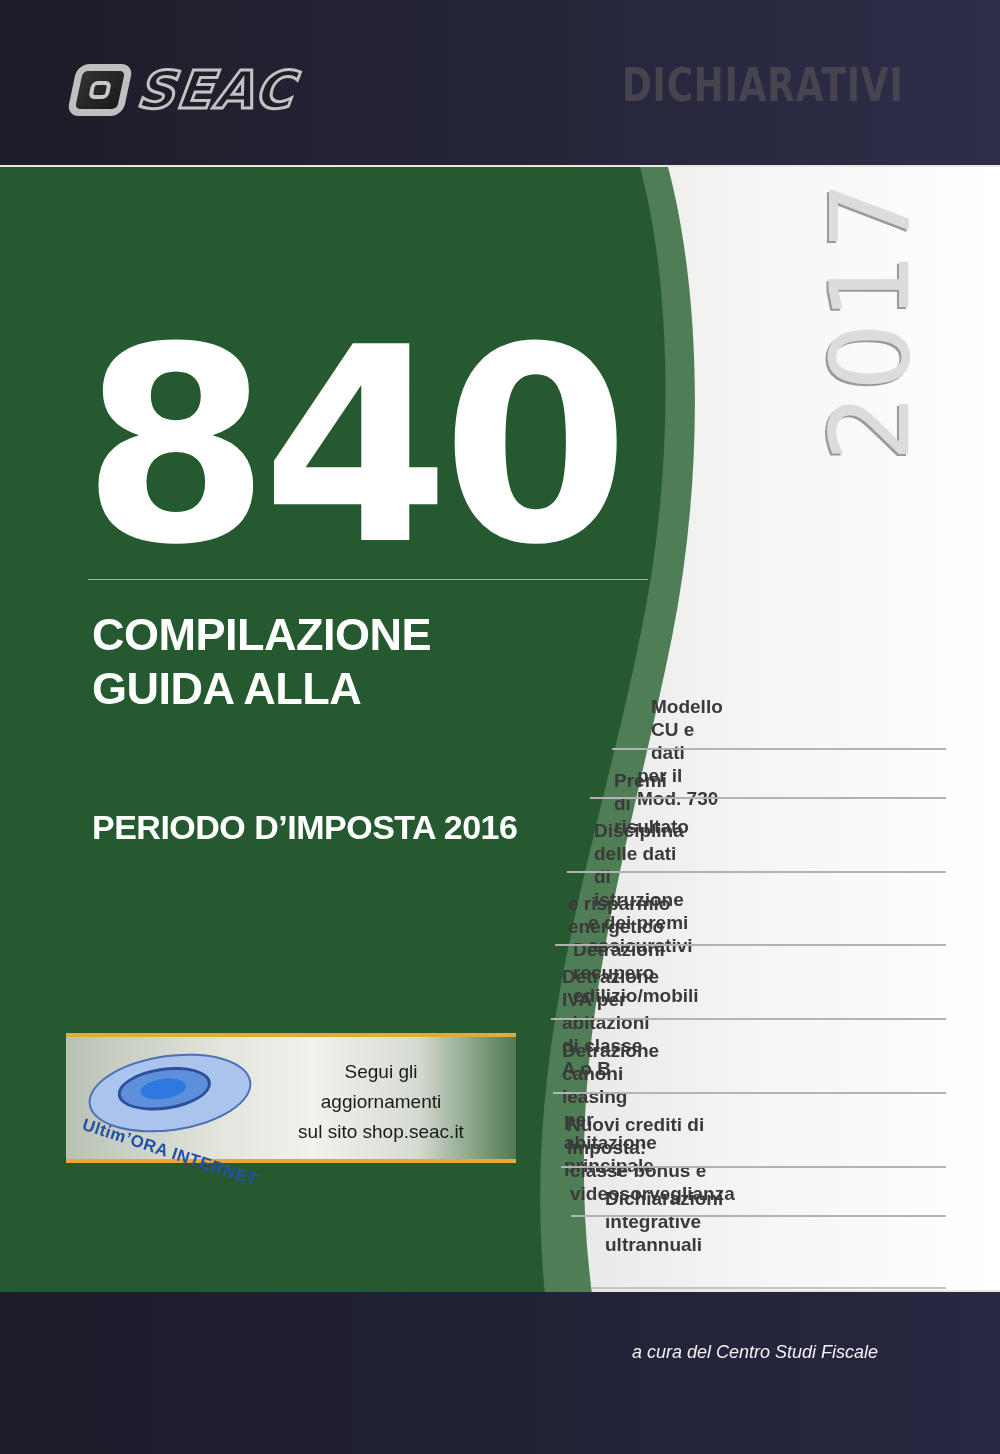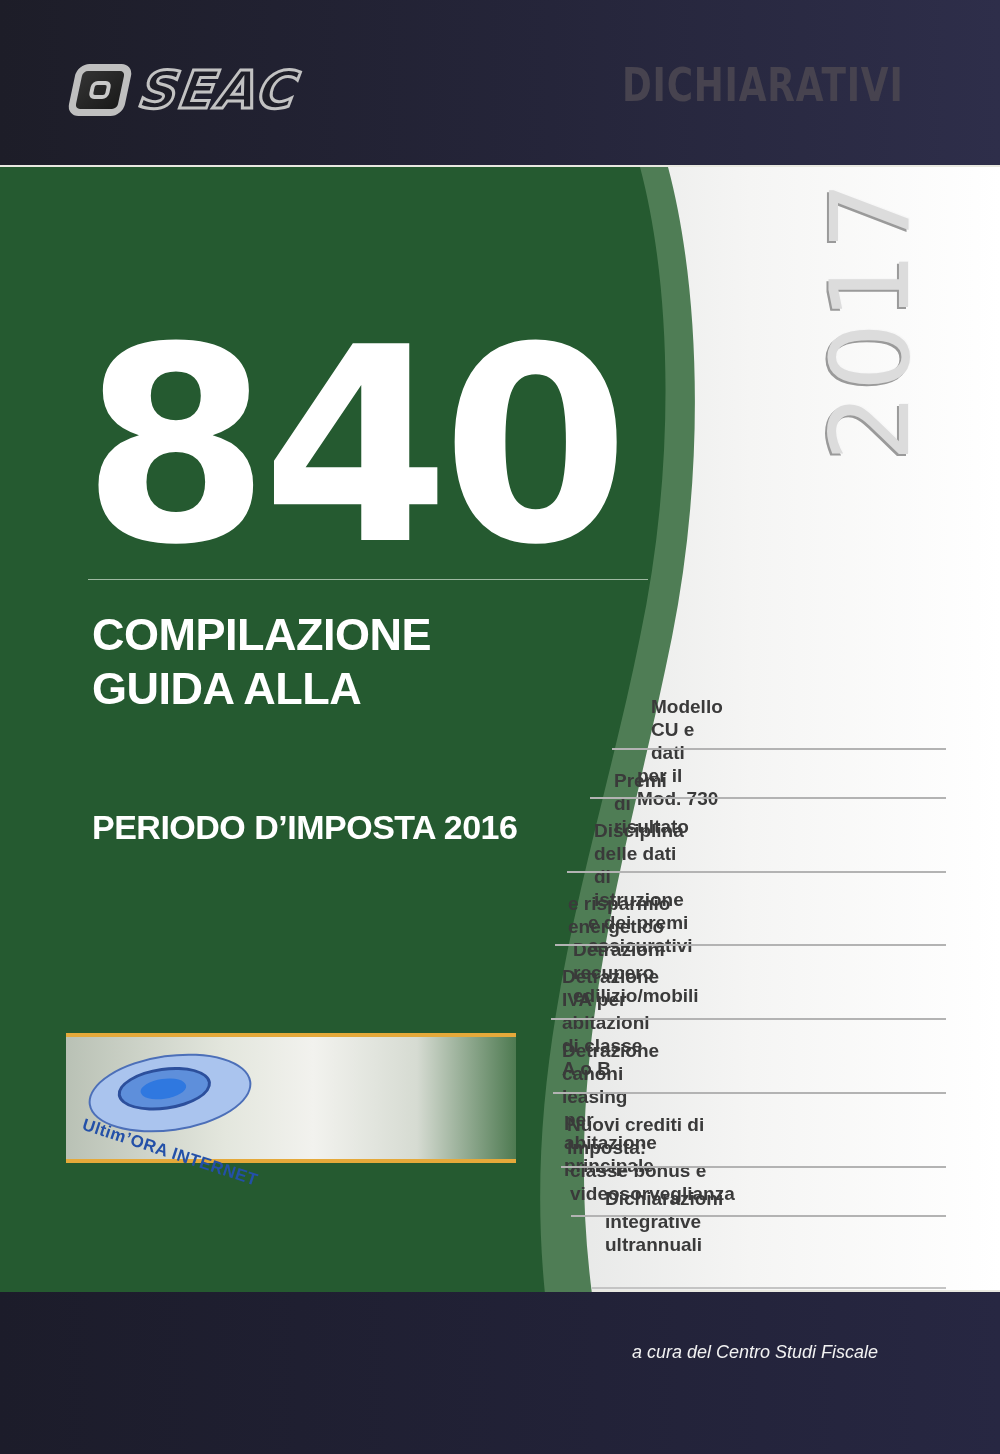--- a/index.html
+++ b/index.html
@@ -66,20 +66,25 @@
 </div>
 <div class="period">PERIODO D’IMPOSTA 2016</div>
 
 <div class="banner">
   <div class="disc">
     <div class="disc-mid">
         <div class="disc-core"></div>
       </div>
   </div>
   <div class="disc-label">Ultim’ORA INTERNET</div>
+  <div class="banner-text">
+    <div>Segui gli</div>
+    <div>aggiornamenti</div>
+    <div>sul sito shop.seac.it</div>
+  </div>
 </div>
 
 <div class="topics">
   <div class="topic" style="left:637px;top:695px;">
     <div style="padding-left:14px;">Modello CU e dati</div>
     <div>per il Mod. 730</div>
   </div>
   <div class="topic-rule" style="left:612px;top:748px;width:334px;"></div>
 
   <div class="topic" style="left:614px;top:769px;">

